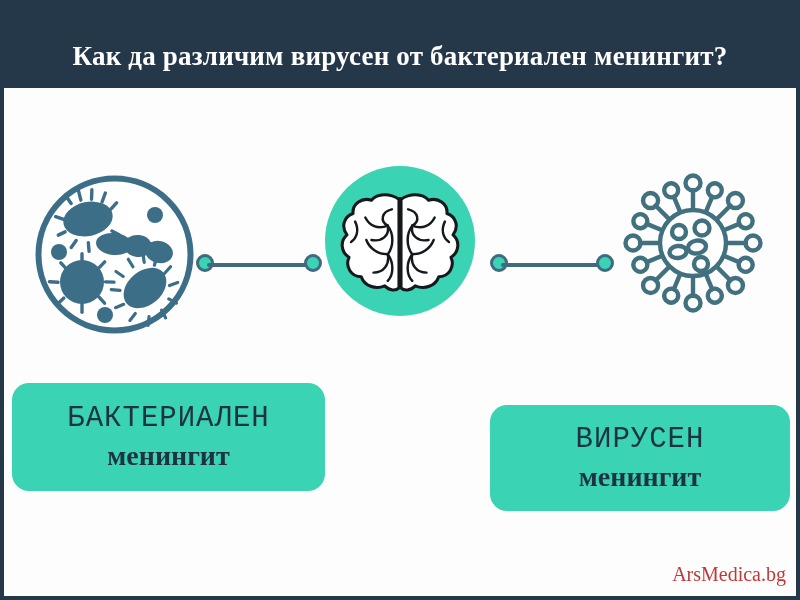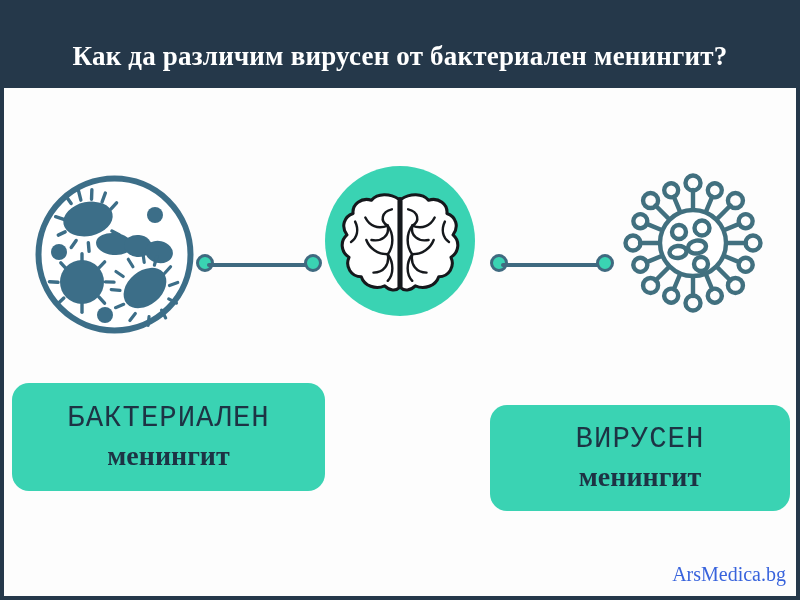--- a/index.html
+++ b/index.html
@@ -150,21 +150,21 @@
     line-height: 1.05;
   }
 
   
   .watermark {
     position: absolute;
     right: 14px;
     bottom: 14px;
     font-family: "Liberation Serif", "DejaVu Serif", serif;
     font-size: 20px;
-    color: #1d4ed8;
+    color: #b91c1c;
     opacity: 0.88;
     white-space: nowrap;
   }
 
   svg { display: block; }
 </style>
 </head>
 <body>
 
 <div id="page">

